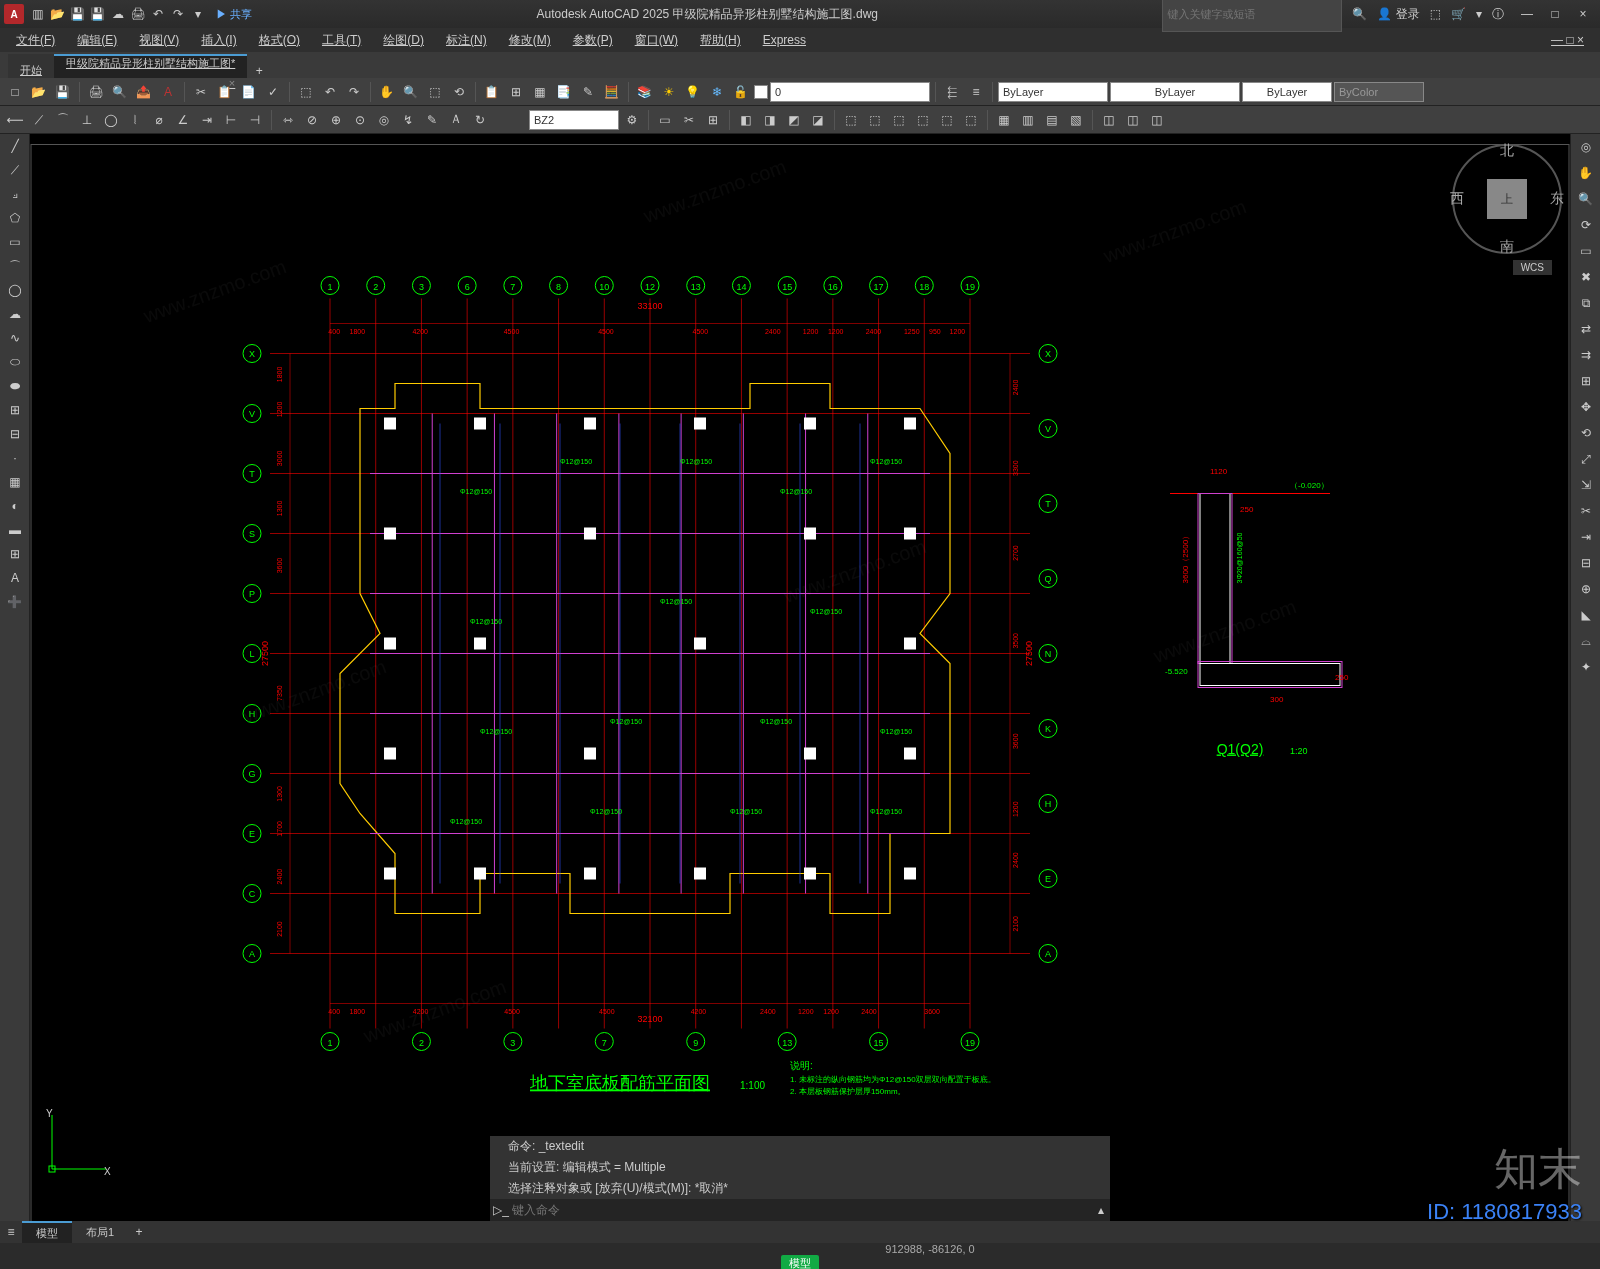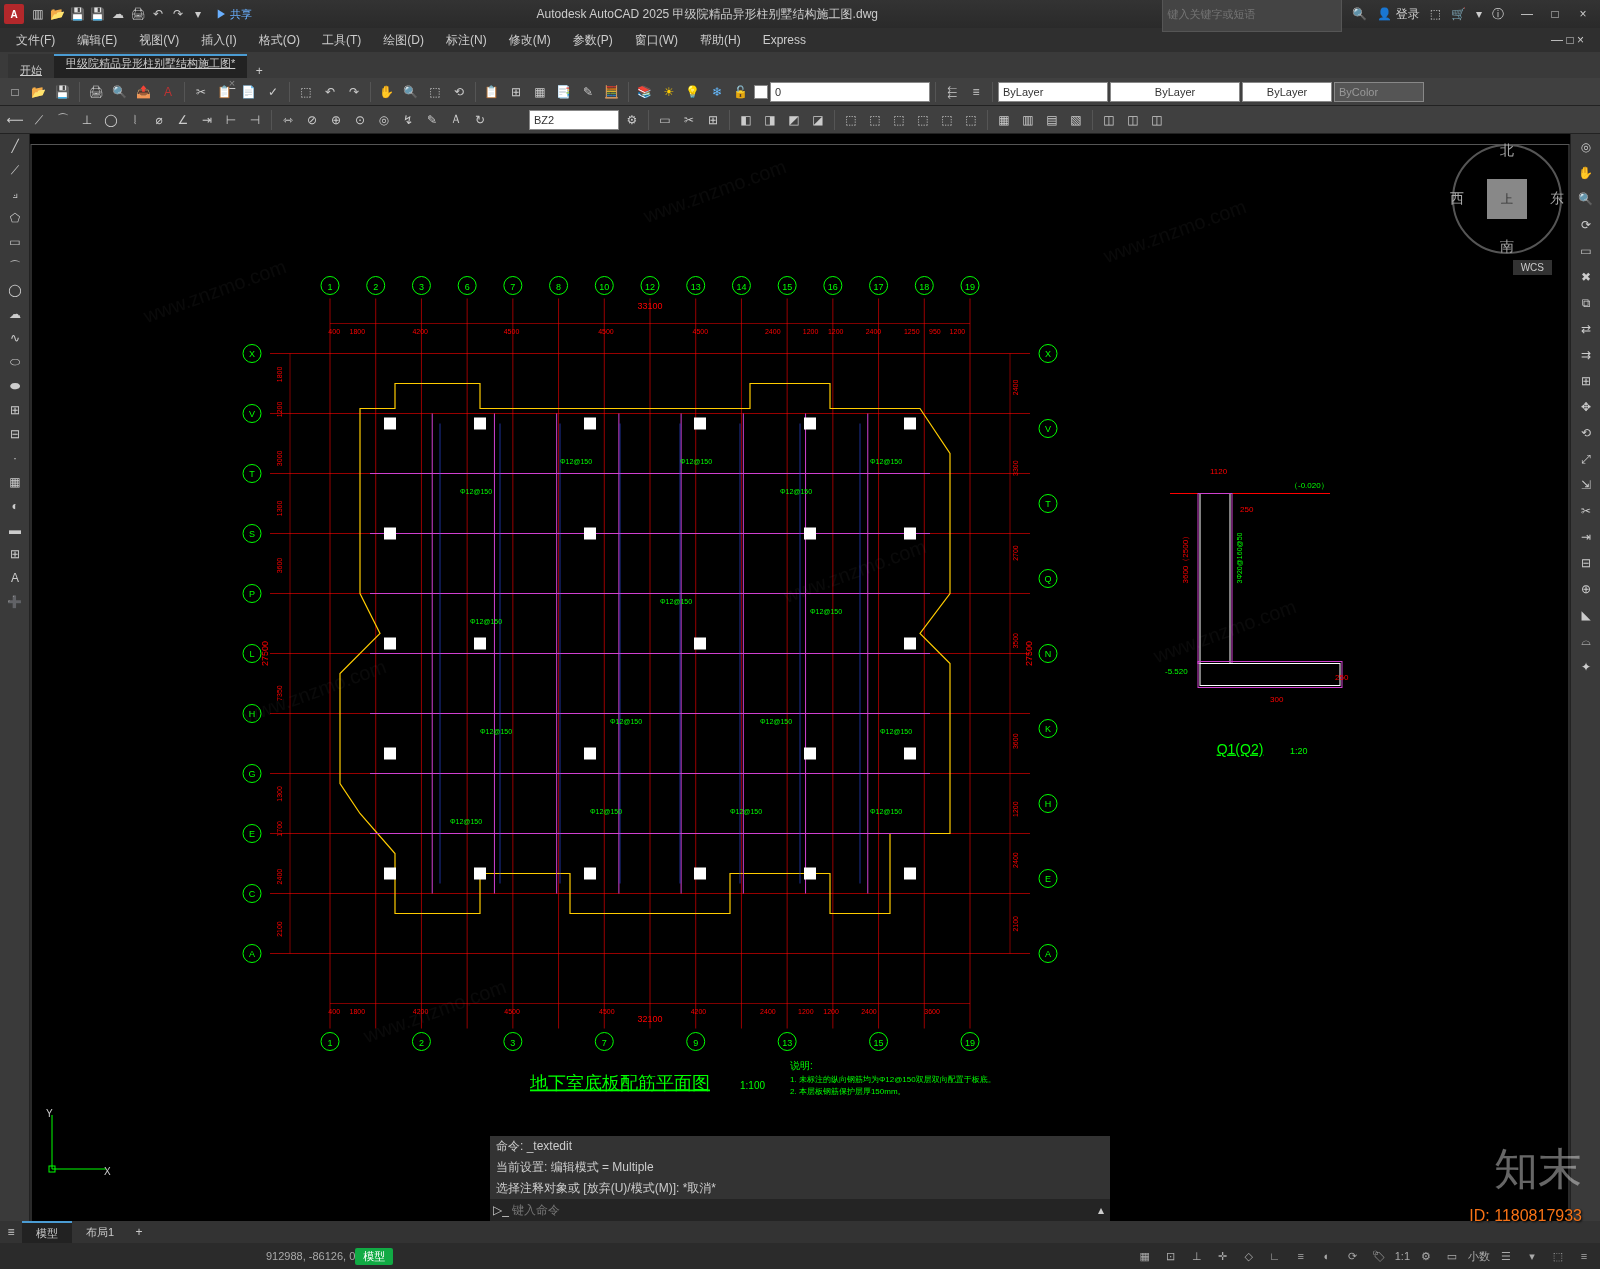--- a/index.html
+++ b/index.html
@@ -12,21 +12,21 @@
 .titlebar .qat span { width:16px;height:16px;display:flex;align-items:center;justify-content:center;color:#ccc;cursor:pointer;}
 .titlebar .share { margin-left:10px; color:#6ab0ff; font-size:11px; }
 .titlebar .titletext { flex:1; text-align:center; font-size:12px; color:#ccc;}
 .titlebar .search { width:180px; height:36px; background:#444; border:1px solid #555; font-size:11px; color:#999; padding:16px 4px; }
 .titlebar .right { display:flex; gap:10px; align-items:center; margin-left:10px;}
 .winbtns { display:flex; gap:2px; margin-left:10px;}
 .winbtns span{ width:26px;height:20px;display:flex;align-items:center;justify-content:center;color:#ccc;}
 
 
 .menubar { height:24px; background:#2f2f2f; display:flex; align-items:center; padding:0 6px; gap:2px;}
-.menubar span { padding:3px 10px; font-size:12px; color:#ccc; cursor:pointer;}
+.menubar span { padding:3px 10px; font-size:12px; color:#ccc; cursor:pointer;text-decoration:underline;}
 
 .close-x {position:absolute; right:6px; top:30px; font-size:11px;}
 
 
 .filetabs { height:26px; background:#3a3a3a; display:flex; align-items:flex-end; padding-left:8px;}
 .ftab { height:24px; padding:0 12px; background:#333; color:#ccc; display:flex;align-items:flex-end;gap:6px;font-size:11px;border-top:2px solid #333;text-decoration:underline;}
 .ftab.active { background:#222; border-top:2px solid #4b9cd3;flex-direction:column;}
 .ftab .x{ font-size:11px;color:#888;}
 .ftab-add { width:24px;display:flex;align-items:center;justify-content:center;color:#ccc;}
 
@@ -51,43 +51,43 @@
 
 
 .viewcube { position:absolute; right:38px; top:144px; width:110px;height:110px; }
 .viewcube .circ{position:absolute;inset:0;border:2px solid #555;border-radius:50%;}
 .viewcube .face{position:absolute;left:35px;top:35px;width:40px;height:40px;background:#888;display:flex;align-items:center;justify-content:center;color:#333;font-size:12px;}
 .viewcube .dir{position:absolute;color:#aaa;font-size:14px;}
 .wcs{position:absolute;right:48px;top:260px;background:rgba(100,100,100,.5);padding:2px 8px;font-size:10px;color:#ccc;}
 
 
 .cmdarea{ position:absolute; left:50%; transform:translateX(-50%); bottom:48px; width:620px;}
-.cmdline{ background:rgba(60,60,60,.85); color:#ccc; font-size:12px; padding:2px 6px; }
+.cmdline{ background:rgba(60,60,60,.85); color:#ccc; font-size:12px; padding:2px 18px; }
 .cmdinput{ display:flex;align-items:center;background:rgba(40,40,40,.9);height:22px;}
 .cmdinput .gt{width:22px;text-align:center;color:#ccc;}
 .cmdinput input{flex:1;background:transparent;border:none;color:#ccc;font-size:12px;outline:none;}
 
 
 .modeltabs{ position:absolute; left:0;right:0; bottom:26px; height:22px; background:#333; display:flex;align-items:center;}
 .modeltabs .ham{width:22px;text-align:center;}
 .modeltabs .mt{padding:0 14px;height:22px;display:flex;align-items:center;font-size:11px;}
 .modeltabs .mt.active{background:#222;border-top:2px solid #4b9cd3;}
 
 
-.statusbar{ position:absolute;left:0;right:0;bottom:0;height:26px;background:#2b2b2b;display:flex;align-items:center;padding:0 6px;font-size:11px;color:#aaa;}
+.statusbar{ position:absolute;left:0;right:0;bottom:0;height:26px;background:#2b2b2b;display:flex;align-items:center;padding:0 6px;font-size:11px;color:#aaa;flex-direction:column;}
 .statusbar .coords{margin-left:260px;}
 .statusbar .right{margin-left:auto;display:flex;gap:6px;align-items:center;}
 .statusbar .ic{width:20px;height:20px;display:flex;align-items:center;justify-content:center;}
 
 
 .ucs{position:absolute;left:44px;bottom:90px;color:#0f0;font-size:11px;}
 .ucs svg{width:70px;height:70px;}
 
 
-.idwm{position:absolute;right:18px;bottom:44px;color:#f97316;font-size:16px;text-shadow:1px 1px 2px #000;}
+.idwm{position:absolute;right:18px;bottom:44px;color:#3b82f6;font-size:22px;text-shadow:1px 1px 2px #000;}
 .brand{position:absolute;right:18px;bottom:70px;color:#fff;font-size:44px;opacity:.4;font-family:"SimSun";}
 
 .dwgwm{position:absolute;color:rgba(200,200,200,.05);font-size:20px;transform:rotate(-20deg);pointer-events:none;}
 
 </style>
 </head>
 <body>
 
 <div class="titlebar">
   <div class="logo">A</div>

